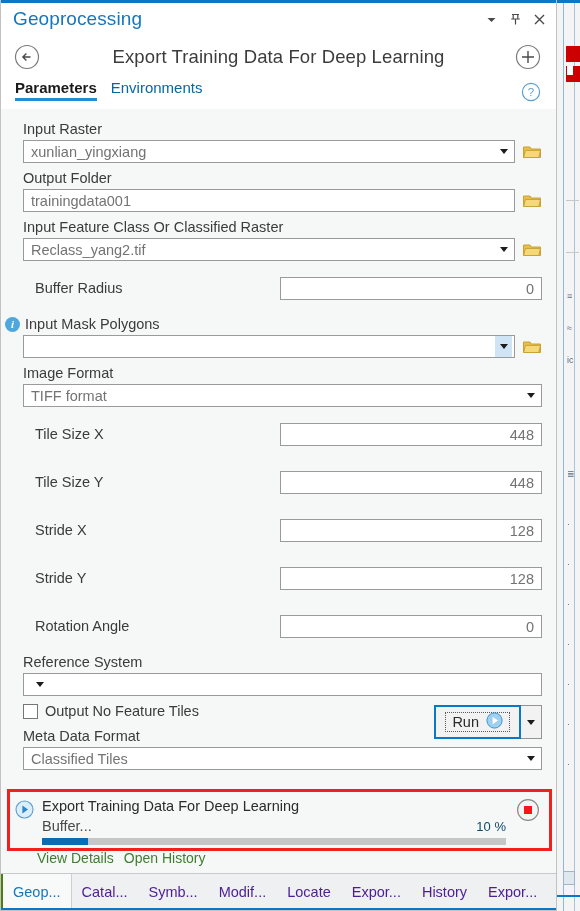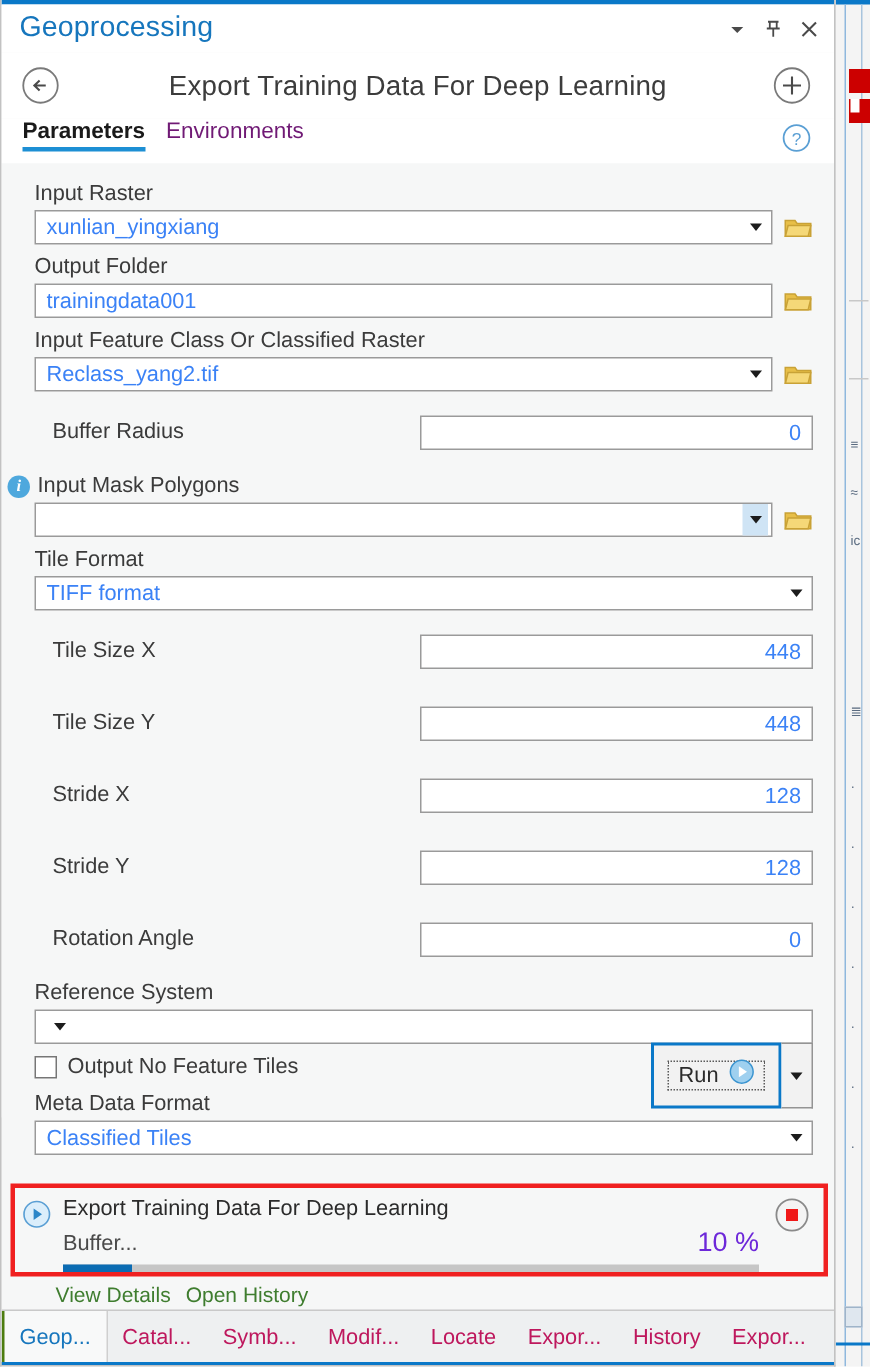--- a/index.html
+++ b/index.html
@@ -81,21 +81,21 @@
   .circ-btn.add  { right: 14px; }
 
   
   .tabstrip {
     position: relative; height: 30px;
     background: #ffffff;
     padding-left: 14px;
     display: flex; align-items: flex-start; gap: 14px;
   }
   .tab {
-    font-size: 15px; color: #701a75; cursor: pointer;
+    font-size: 15px; color: #0369a1; cursor: pointer;
     padding-bottom: 5px; position: relative;
   }
   .tab.active { color: #1a1a1a; font-weight: bold; }
   .tab.active::after {
     content: ""; position: absolute;
     left: 0; right: 0; bottom: 0; height: 3px;
     background: #1d8fd4;
   }
   .help-btn {
     position: absolute; right: 14px; top: 2px;
@@ -117,21 +117,21 @@
   .prow { margin-bottom: 7px; }
 
   .ctl-line { display: flex; align-items: center; gap: 7px; }
 
   .field {
     flex: 1 1 auto; height: 23px;
     background: #ffffff;
     border: 1px solid #9a9a9a;
     display: flex; align-items: center;
     padding: 0 2px 0 7px;
-    font-size: 14.5px; color: #3b82f6;
+    font-size: 14.5px; color: #737373;
     cursor: text; min-width: 0;
   }
   .field .val {
     flex: 1 1 auto; overflow: hidden;
     white-space: nowrap; text-overflow: ellipsis;
   }
   .field.num .val { text-align: right; padding-right: 5px; }
 
   .caret {
     flex: 0 0 auto; width: 17px; height: 21px;
@@ -172,21 +172,21 @@
     border: 1px solid #767676; cursor: pointer; flex: 0 0 auto;
   }
   .cbrow .cblabel { font-size: 14.5px; color: #3b3b3b; }
 
   
   .runbar {
     position: absolute; right: 14px; bottom: 6px;
     display: flex; align-items: stretch;
   }
   .run-btn {
-    height: 44px; min-width: 74px;
+    height: 34px; min-width: 74px;
     border: 2px solid #0a78c8; background: #f2f2f2;
     display: flex; align-items: center; justify-content: center; gap: 6px;
     padding: 0 9px; cursor: pointer;
   }
   .run-btn .inner {
     display: flex; align-items: center; justify-content: center; gap: 7px;
     border: 1px dotted #5a5a5a; padding: 1px 6px; width: 100%; height: 20px;
   }
   .run-btn .rlabel { font-size: 14.5px; color: #2b2b2b; }
   .run-split {
@@ -207,21 +207,21 @@
     background: #f6f7f7;
     display: flex; gap: 8px; align-items: flex-start;
   }
   .play-circ { flex: 0 0 auto; margin-top: 2px; cursor: pointer; }
   .status-main { flex: 1 1 auto; min-width: 0; }
   .status-title { font-size: 14.5px; color: #2b2b2b; margin-bottom: 4px; }
   .status-sub {
     display: flex; align-items: center; justify-content: space-between; gap: 8px;
   }
   .status-sub .stxt { font-size: 14.5px; color: #4a4a4a; }
-  .status-sub .spct { font-size: 18px; color: #6d28d9; }
+  .status-sub .spct { font-size: 13px; color: #0c4a6e; }
   .pbar {
     margin-top: 4px; height: 7px; width: 100%;
     background: #c6c6c6;
   }
   .pbar .pfill { height: 100%; background: #0b6cb3; }
   .stop-btn {
     flex: 0 0 auto; width: 24px; height: 24px; cursor: pointer;
     margin-left: 2px;
   }
   .links {
@@ -243,21 +243,21 @@
   
   .bottombar {
     position: absolute; left: 0; right: 0; bottom: 0;
     height: 37px; background: #eef0f1;
     border-top: 1px solid #c9c9c9;
     display: flex; align-items: stretch;
     overflow: hidden;
   }
   .btab {
     display: flex; align-items: center; justify-content: center;
-    padding: 0 10px; font-size: 14.5px; color: #be185d;
+    padding: 0 10px; font-size: 14.5px; color: #4c1d95;
     cursor: pointer; white-space: nowrap;
     border-right: 1px solid transparent;
   }
   .btab.active {
     background: #f8f9f9; color: #1676bd;
     border-left: 2px solid #4d7c0f; border-right: 1px solid #cfcfcf;
   }
   #bottom-rule {
     position: absolute; left: 0; right: 0; bottom: 0;
     height: 2px; background: #0a78c8;
@@ -418,21 +418,21 @@
         <span class="folder">
           <svg width="20" height="20" viewBox="0 0 20 20">
             <path d="M1.5 5 H8 L9.4 7 H18.5 V15.5 H1.5 Z" fill="#e8bf48" stroke="#c9a236" stroke-width="1"></path>
             <path d="M3.4 8.4 H18.5 L16.8 15.5 H1.6 Z" fill="#f5d878" stroke="#c9a236" stroke-width="1"></path>
           </svg>
         </span>
       </div>
     </div>
 
     <div class="prow">
-      <div class="plabel">Tile Format</div>
+      <div class="plabel">Image Format</div>
       <div class="ctl-line">
         <div class="field">
           <span class="val">TIFF format</span>
           <span class="caret">
               <i></i>
             </span>
         </div>
       </div>
     </div>
 

